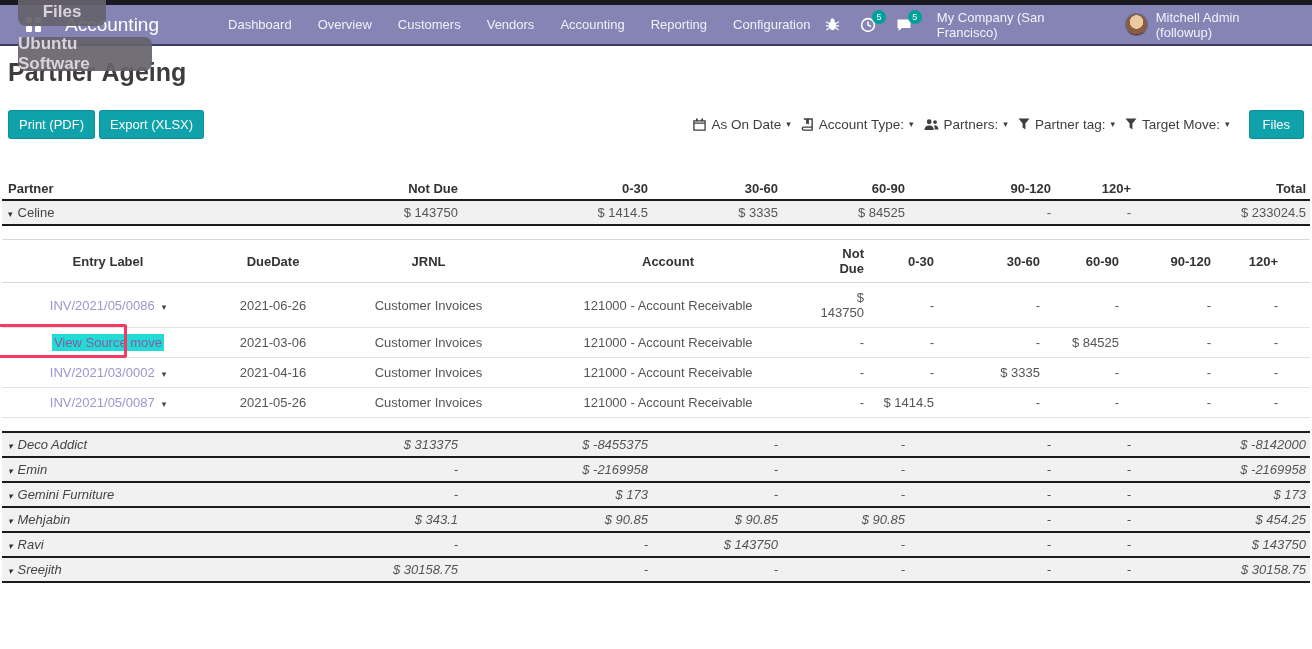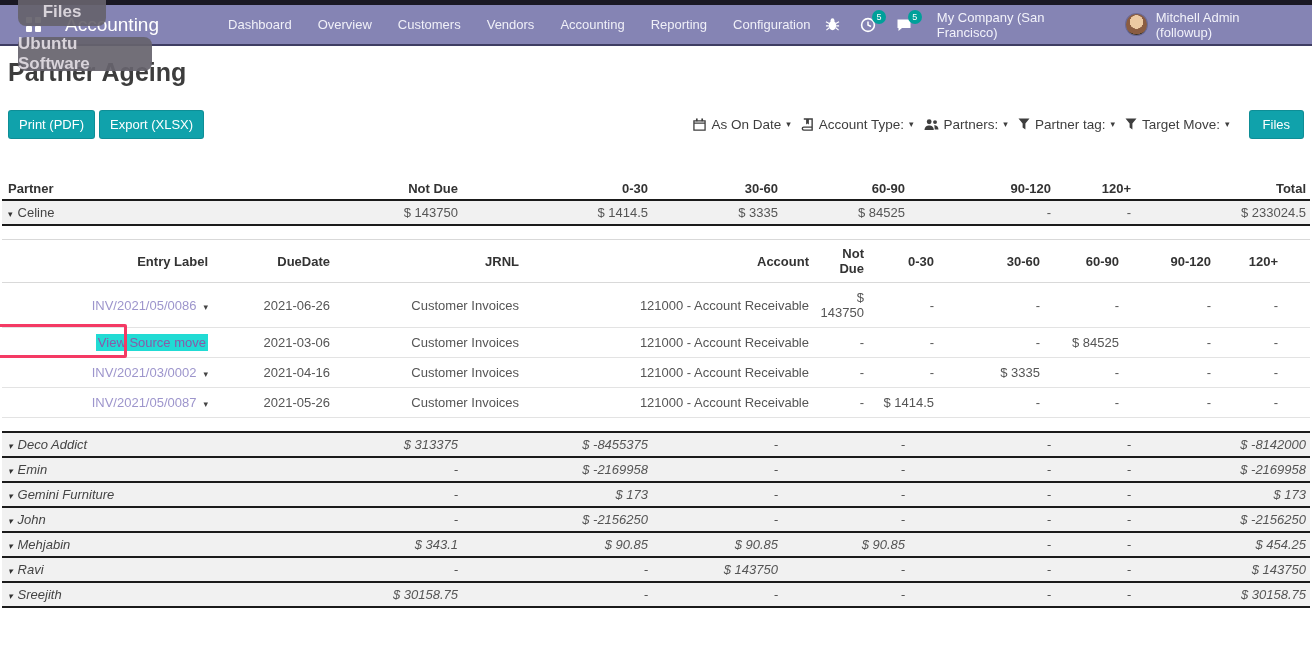--- a/index.html
+++ b/index.html
@@ -57,25 +57,25 @@
   .main-table td { font-size:13px; color:#555; text-align:right; padding:4px 4px;
                    background:#f1f1f1; border-bottom:2px solid #1b1b1b; }
   .main-table td:first-child { text-align:left; color:#444; padding-left:6px; }
   .main-table.bottom { margin-top:13px;font-style:italic; }
   .row-caret { font-size:9px; color:#333; margin-right:5px; }
 
   .detail-table { margin-top:13px; }
   .detail-table th { font-size:13px; font-weight:700; color:#333; text-align:right;
                      padding:6px 4px; border-top:1px solid #d9d9d9; border-bottom:1px solid #d9d9d9;
                      background:#fff; }
-  .detail-table th:nth-child(-n+4) { text-align:right; }
+  .detail-table th:nth-child(-n+4) { text-align:center; }
   .detail-table th:first-child { padding-left:6px; }
   .detail-table td { font-size:13px; color:#555; text-align:right; padding:7px 4px;
                      background:#fff; border-bottom:1px solid #e3e3e3; }
-  .detail-table td:nth-child(-n+4) { text-align:right; }
+  .detail-table td:nth-child(-n+4) { text-align:center; }
   .detail-table td:first-child { padding-left:6px; position:relative; }
   .detail-table th:last-child, .detail-table td:last-child { padding-right:32px; }
   .entry-link { color:#9d95cc; cursor:pointer; }
   .entry-caret { font-size:9px; color:#444; margin-left:7px; }
 
   .highlight-link { background:#21dbd4; color:#8a5aa8; font-weight:400; cursor:pointer;
                     padding:1px 2px; }
   .annot-box { position:absolute; left:-6px; top:-4px; width:131px; height:34px;
                border:3px solid #f43a64; border-radius:2px; pointer-events:none; z-index:5; }
 </style>
@@ -340,30 +340,20 @@
       <td><span class="row-caret">▾</span><span>Gemini Furniture</span></td>
       <td>-</td>
       <td>$ 173</td>
       <td>-</td>
       <td>-</td>
       <td>-</td>
       <td>-</td>
       <td>$ 173</td>
     </tr>
     <tr>
-      <td><span class="row-caret">▾</span><span>John</span></td>
-      <td>-</td>
-      <td>$ -2156250</td>
-      <td>-</td>
-      <td>-</td>
-      <td>-</td>
-      <td>-</td>
-      <td>$ -2156250</td>
-    </tr>
-    <tr>
       <td><span class="row-caret">▾</span><span>Mehjabin</span></td>
       <td>$ 343.1</td>
       <td>$ 90.85</td>
       <td>$ 90.85</td>
       <td>$ 90.85</td>
       <td>-</td>
       <td>-</td>
       <td>$ 454.25</td>
     </tr>
     <tr>

